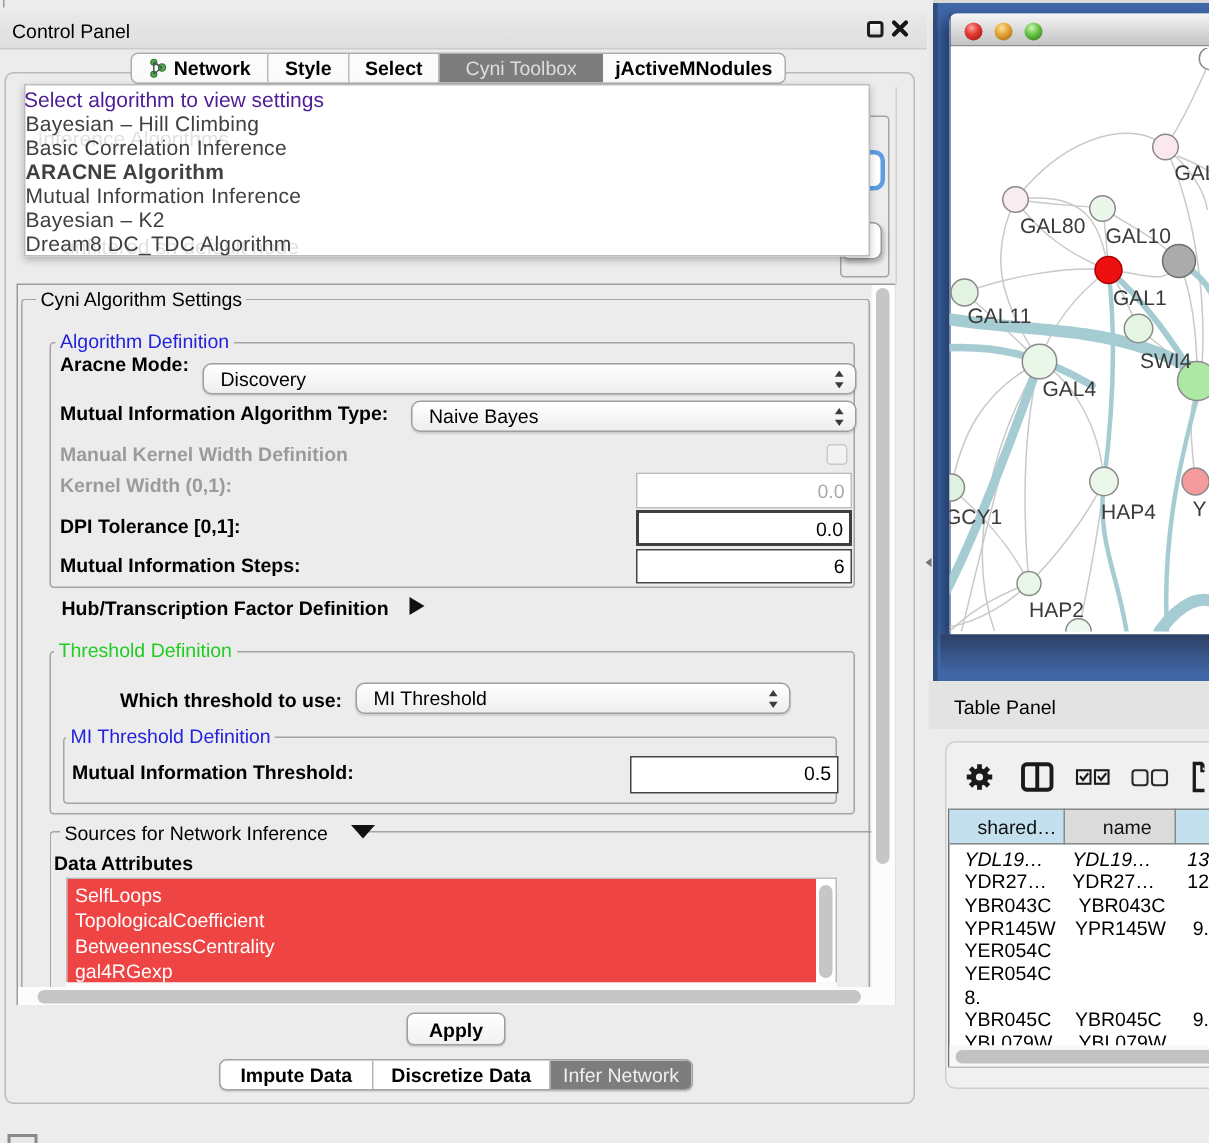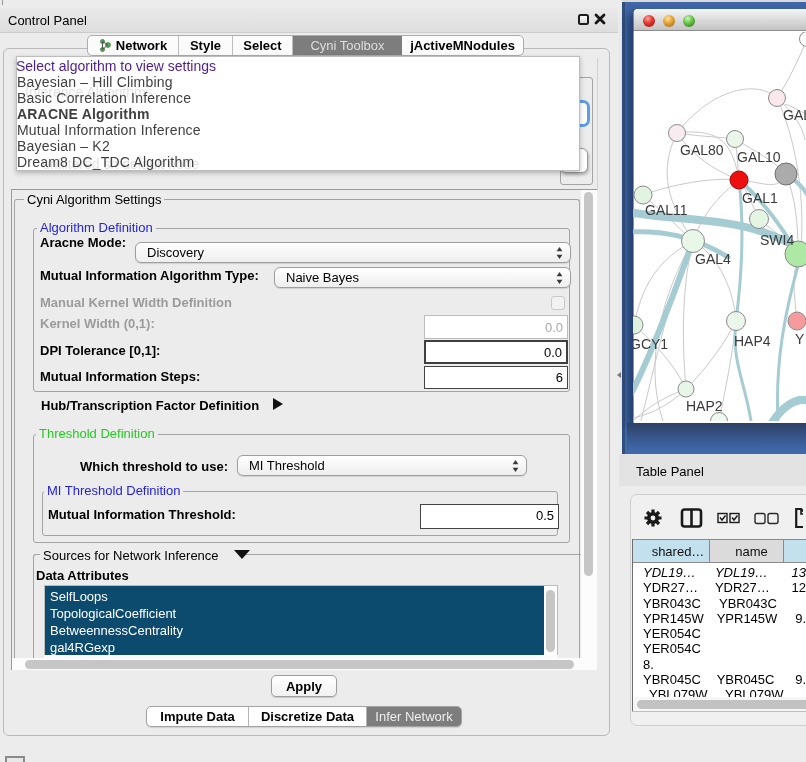--- a/index.html
+++ b/index.html
@@ -87,21 +87,21 @@
   <div class="abs lbl b" style="left:48px;top:507px;">Mutual Information Threshold:</div>
   <div class="field" style="left:420px;top:504px;width:139px;height:25px;border:1.5px solid #444444;padding-bottom:2px;">0.5</div>
 
   <div class="grp" style="left:33px;top:554px;width:550px;height:116px;border-bottom:none;border-right:none;"></div>
   <div class="grplbl" style="left:40px;top:548px;padding-right:20px;font-size:13px;">Sources for Network Inference</div>
   <div class="abs" style="left:234px;top:550px;width:0;height:0;border-top:9px solid #111;border-left:8.5px solid transparent;border-right:8.5px solid transparent;"></div>
 
   <div class="abs lbl b" style="left:36px;top:568px;">Data Attributes</div>
 
   <div class="abs" style="left:44px;top:585px;width:514px;height:70px;background:#ffffff;border:1px solid #bbb;border-bottom:none;"></div>
-  <div class="abs" style="left:45px;top:586px;width:499px;height:69px;padding-top:2px;background:#0c4a6e;color:#fff;font-size:13px;line-height:17px;padding-left:5px;overflow:hidden;">SelfLoops<br>TopologicalCoefficient<br>BetweennessCentrality<br>gal4RGexp</div>
+  <div class="abs" style="left:45px;top:586px;width:499px;height:69px;padding-top:2px;background:#ef4444;color:#fff;font-size:13px;line-height:17px;padding-left:5px;overflow:hidden;">SelfLoops<br>TopologicalCoefficient<br>BetweennessCentrality<br>gal4RGexp</div>
   <div class="abs" style="left:546px;top:590px;width:9px;height:62px;background:#c6c6c6;border-radius:5px;"></div>
 
   <div class="abs" style="left:44px;top:655px;width:514px;height:5px;background:#fafafa;"></div>
 
   <div class="abs" style="left:12px;top:658px;width:585px;height:12px;background:#fcfcfc;"></div>
   <div class="abs" style="left:25px;top:660px;width:549px;height:9px;background:#c6c6c6;border-radius:5px;"></div>
 
   <div class="abs" style="left:581px;top:190px;width:16px;height:468px;background:#fcfcfc;"></div>
   <div class="abs" style="left:584px;top:192px;width:9px;height:384px;background:#c6c6c6;border-radius:5px;"></div>
 
@@ -319,21 +319,21 @@
     <div style="display:flex;flex-direction:column;">
         <span style="width:76px;">YER054C</span>
         <span style="width:81px;">YER054C</span>
         <span>8.</span>
       </div>
     <div style="display:flex;">
         <span style="width:76px;">YBR045C</span>
         <span style="width:81px;">YBR045C</span>
         <span>9.</span>
       </div>
-    <div style="display:flex;justify-content:flex-end;">
+    <div style="display:flex;">
         <span style="width:76px;">YBL079W</span>
         <span style="width:81px;">YBL079W</span>
         <span></span>
       </div>
     <div style="display:flex;">
         <span style="width:76px;">YLR345W</span>
         <span style="width:81px;">YLR345W</span>
         <span>9.</span>
       </div>
     <div style="display:flex;">

